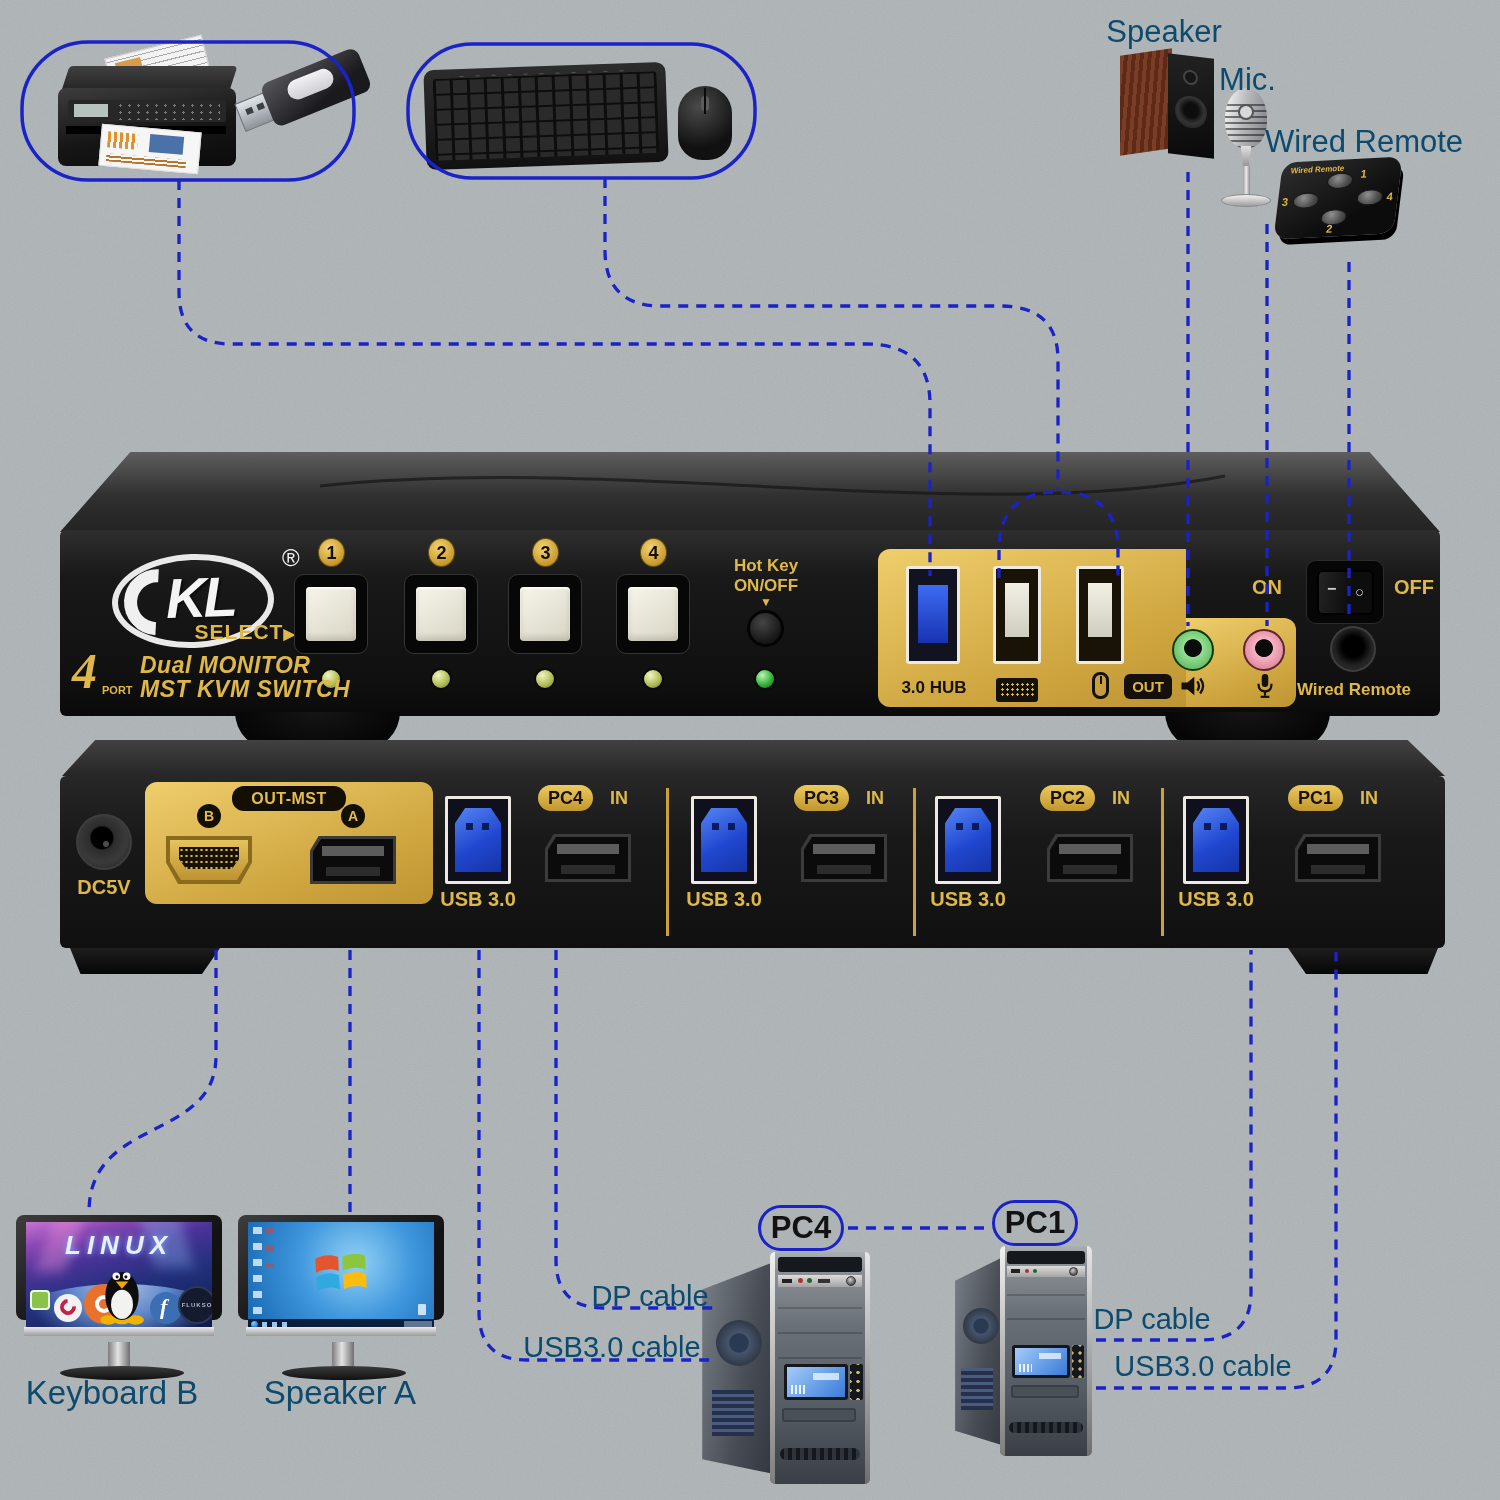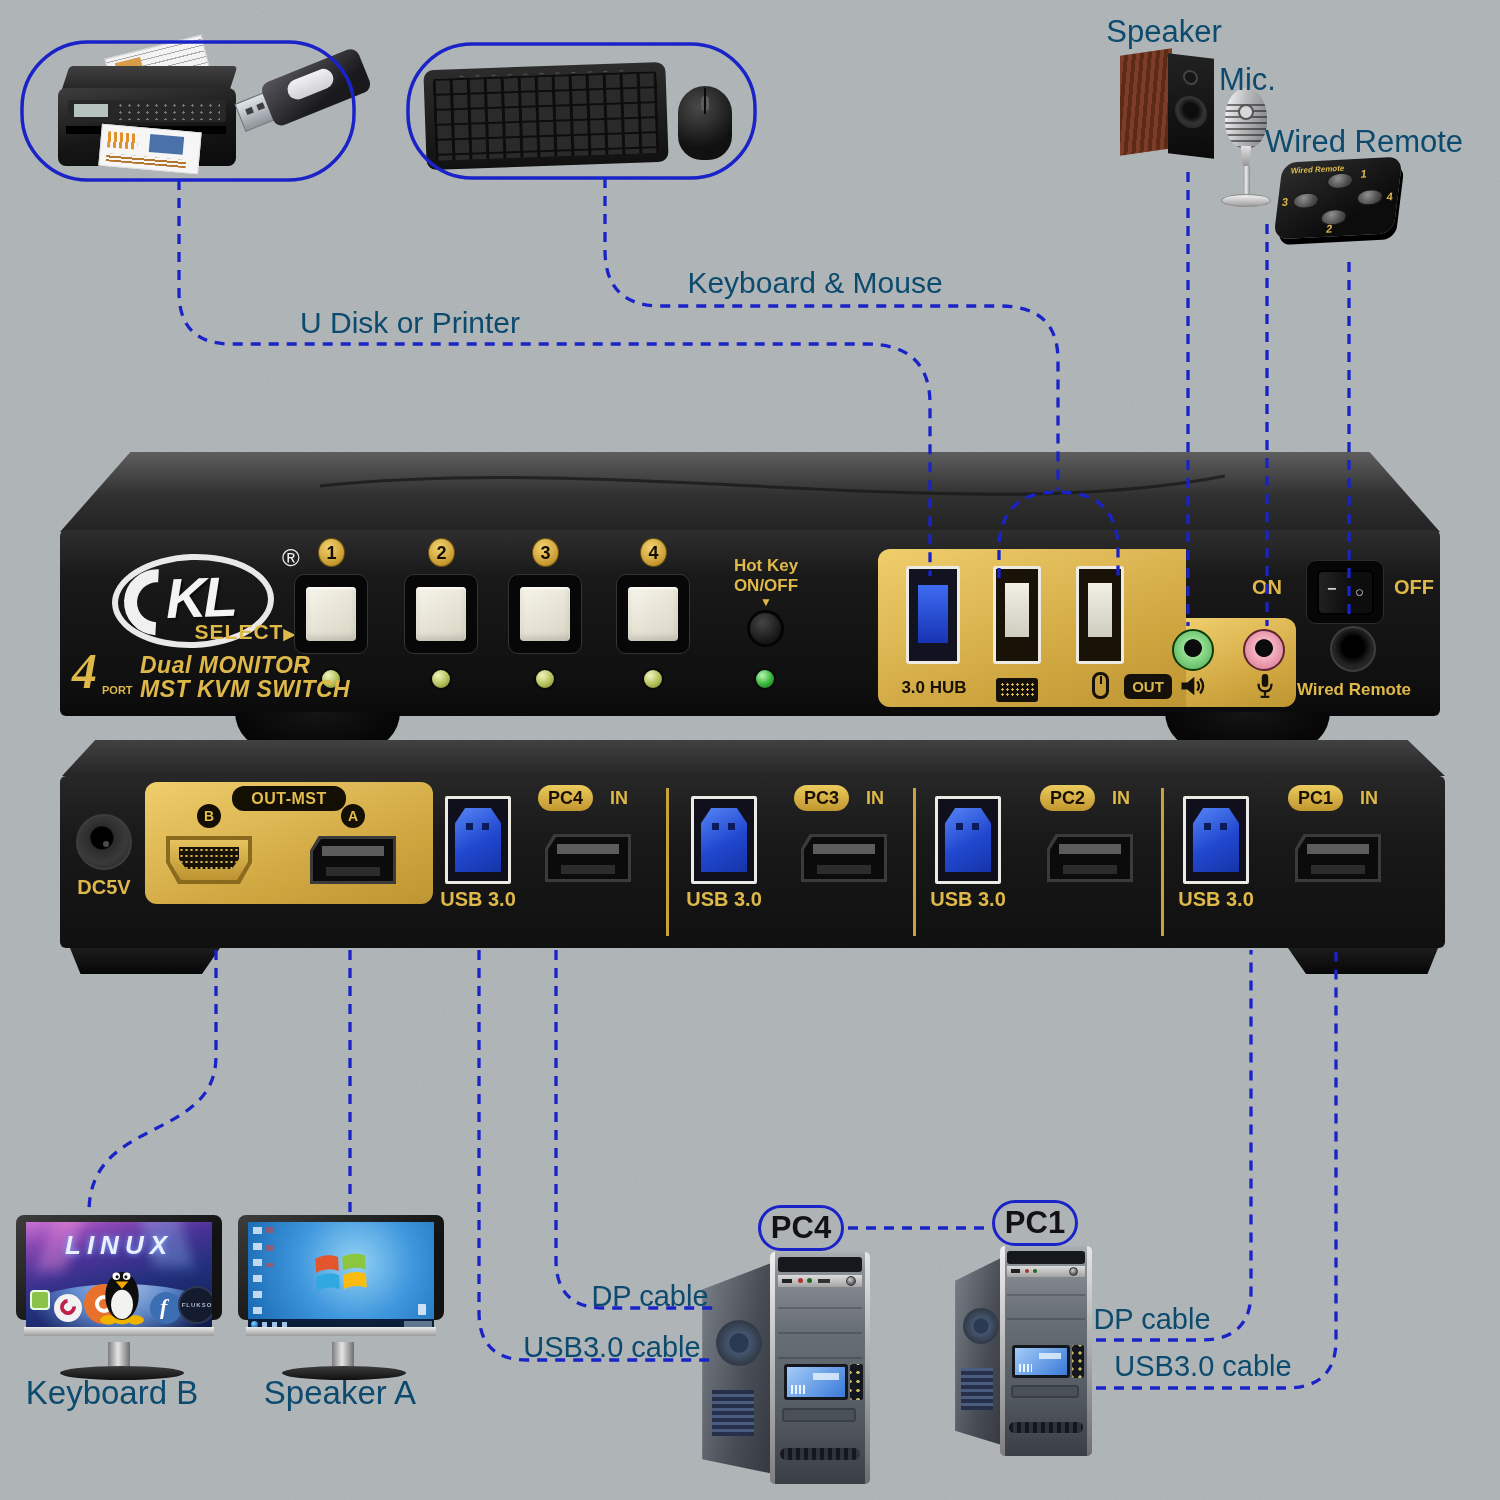--- a/index.html
+++ b/index.html
@@ -471,22 +471,20 @@
     <path d="M1349,262 V622"></path>
     <path d="M216,950 V1056 C216,1142 89,1116 89,1212"></path>
     <path d="M350,950 V1212"></path>
     <path d="M479,950 V1312 Q479,1360 527,1360 H712"></path>
     <path d="M556,950 V1260 Q556,1308 604,1308 H716"></path>
     <path d="M848,1228 H988"></path>
     <path d="M1096,1340 H1201 Q1251,1340 1251,1292 V950"></path>
     <path d="M1096,1388 H1286 Q1336,1388 1336,1340 V952"></path>
   </svg>
 
-  <div class="lbl" style="left:260px;top:306px;width:300px">U Disk or Printer</div>
-  <div class="lbl" style="left:665px;top:266px;width:300px">Keyboard &amp; Mouse</div>
   <div class="lbl" style="left:1089px;top:14px;width:150px;font-size:31px">Speaker</div>
   <div class="lbl" style="left:1190px;top:62px;width:115px;font-size:31px">Mic.</div>
   <div class="lbl" style="left:1265px;top:124px;width:180px;font-size:31px">Wired Remote</div>
   <div class="lbl" style="left:17px;top:1374px;width:190px;font-size:33px">Keyboard B</div>
   <div class="lbl" style="left:245px;top:1374px;width:190px;font-size:33px">Speaker A</div>
   <div class="lbl" style="left:575px;top:1280px;width:150px;font-size:29px">DP cable</div>
   <div class="lbl" style="left:512px;top:1331px;width:200px;font-size:29px">USB3.0 cable</div>
   <div class="lbl" style="left:1077px;top:1303px;width:150px;font-size:29px">DP cable</div>
   <div class="lbl" style="left:1103px;top:1350px;width:200px;font-size:29px">USB3.0 cable</div>
 

